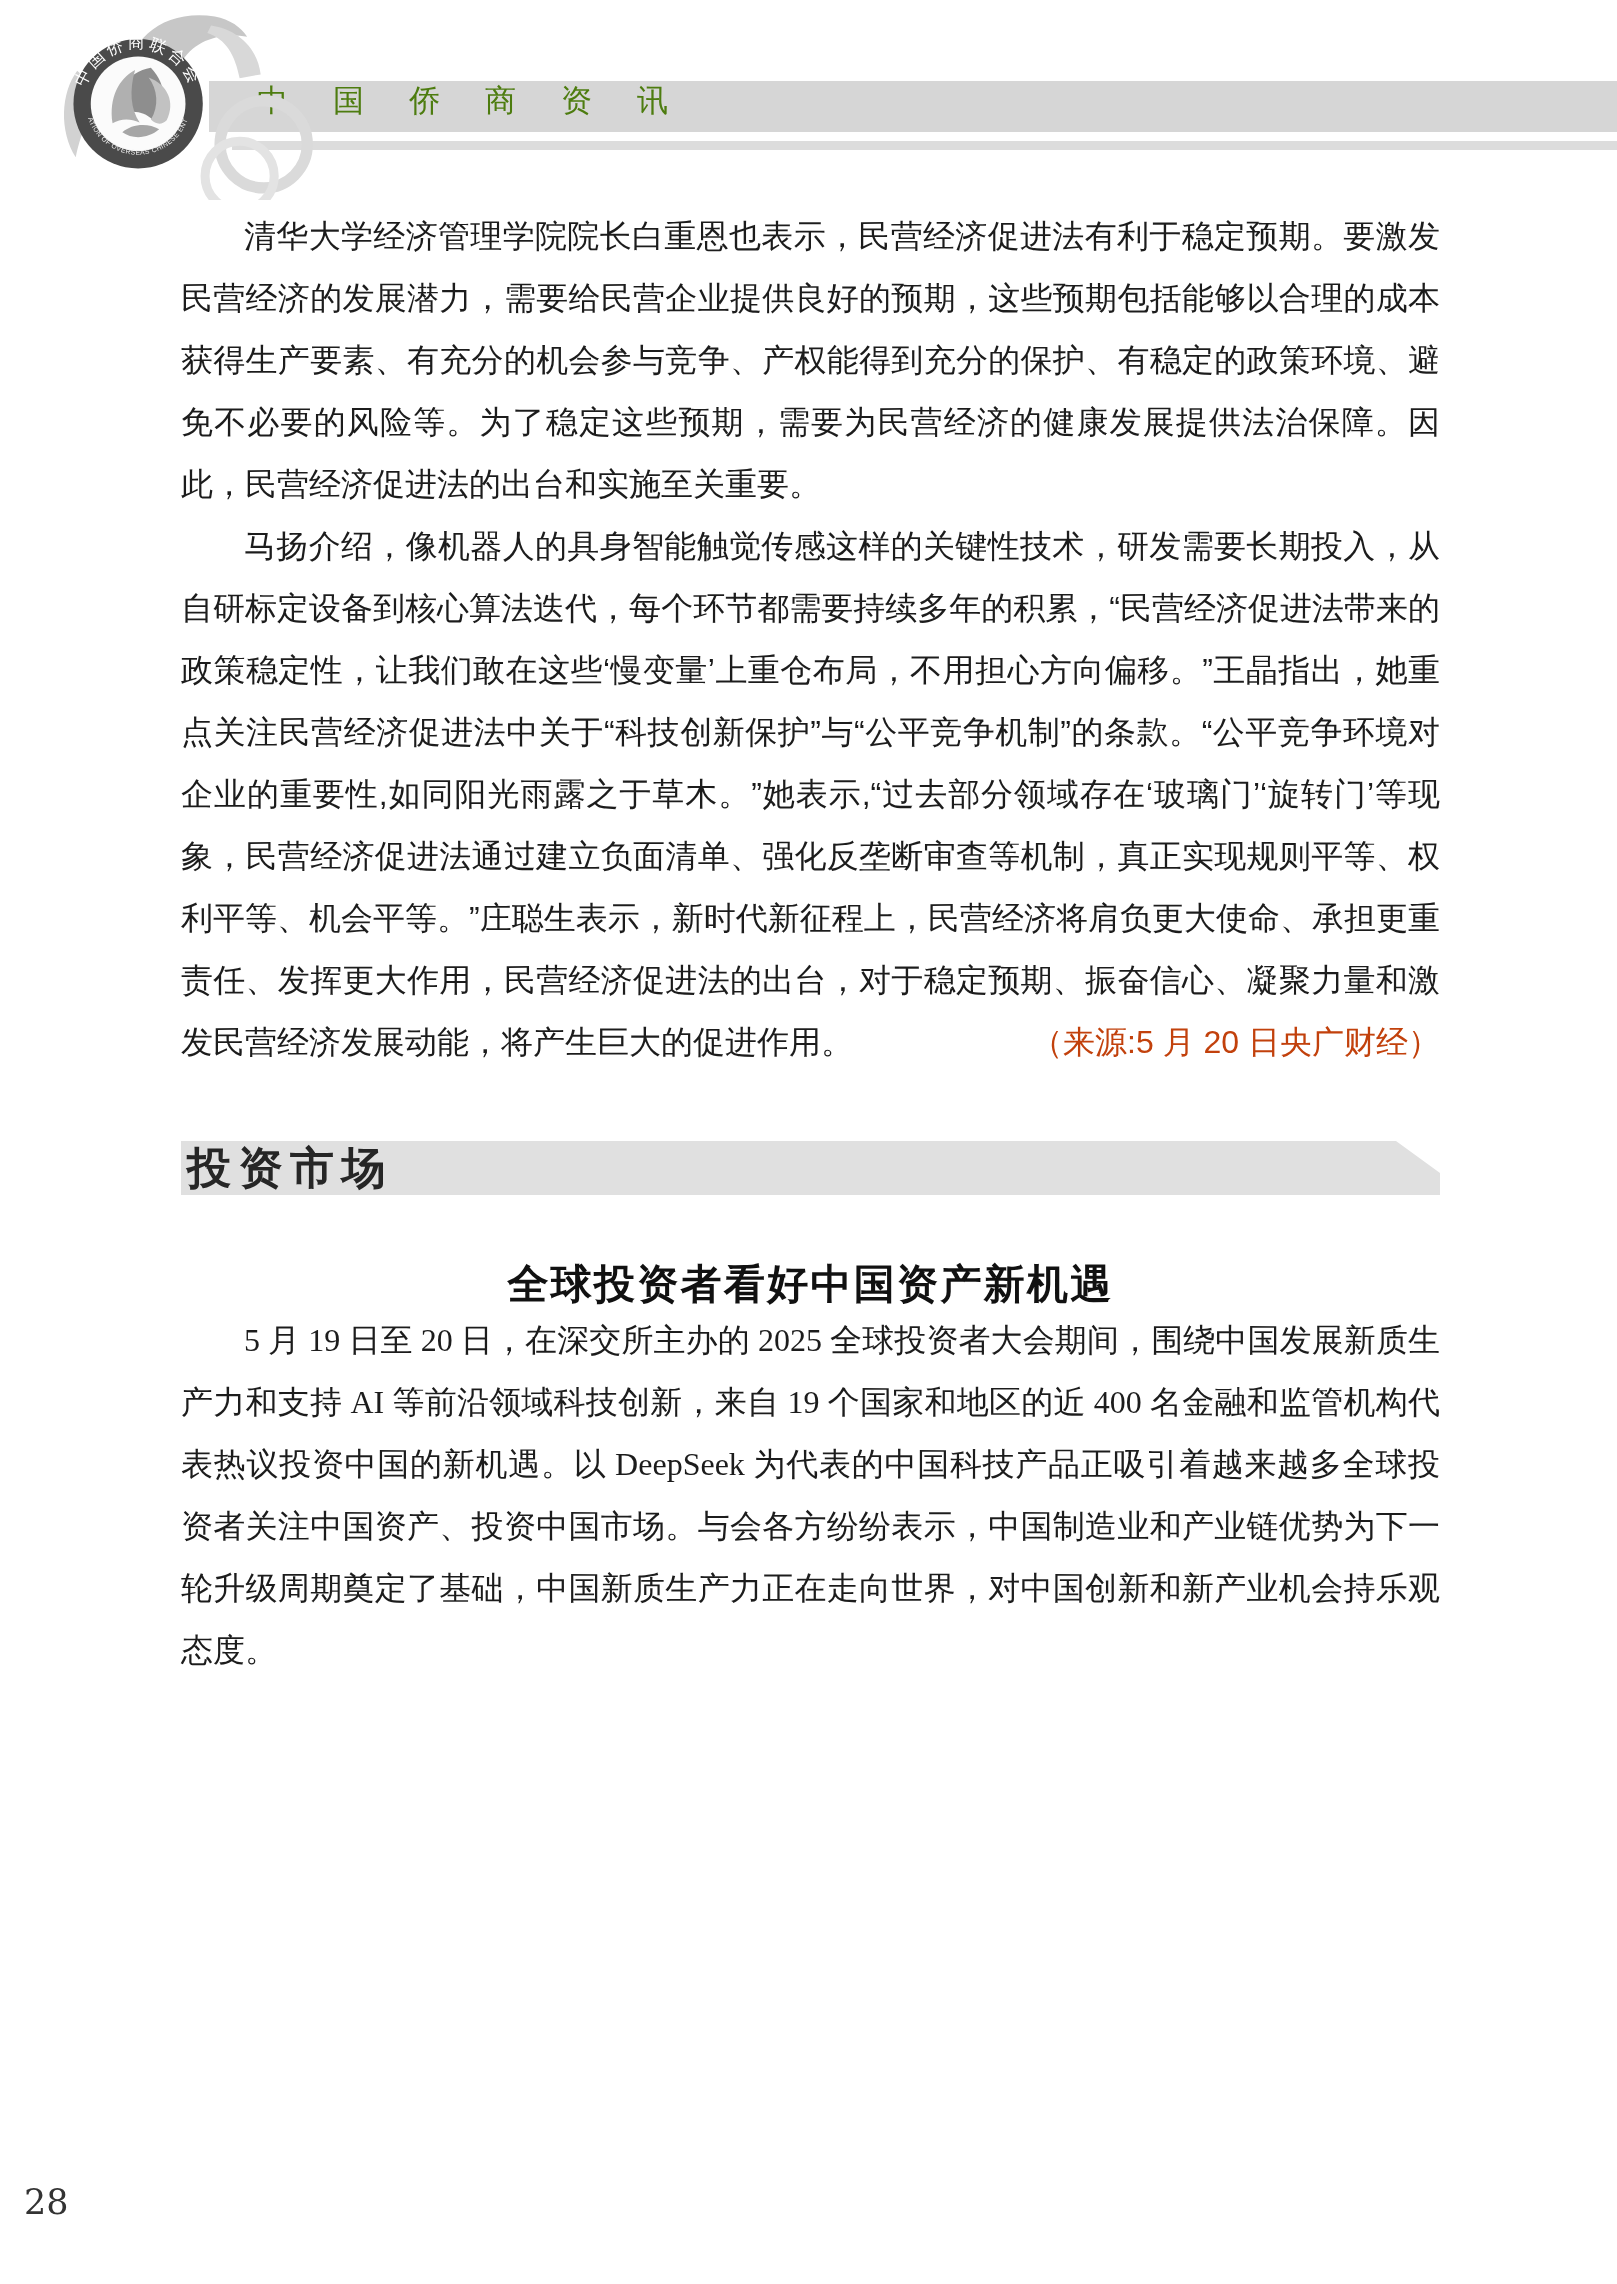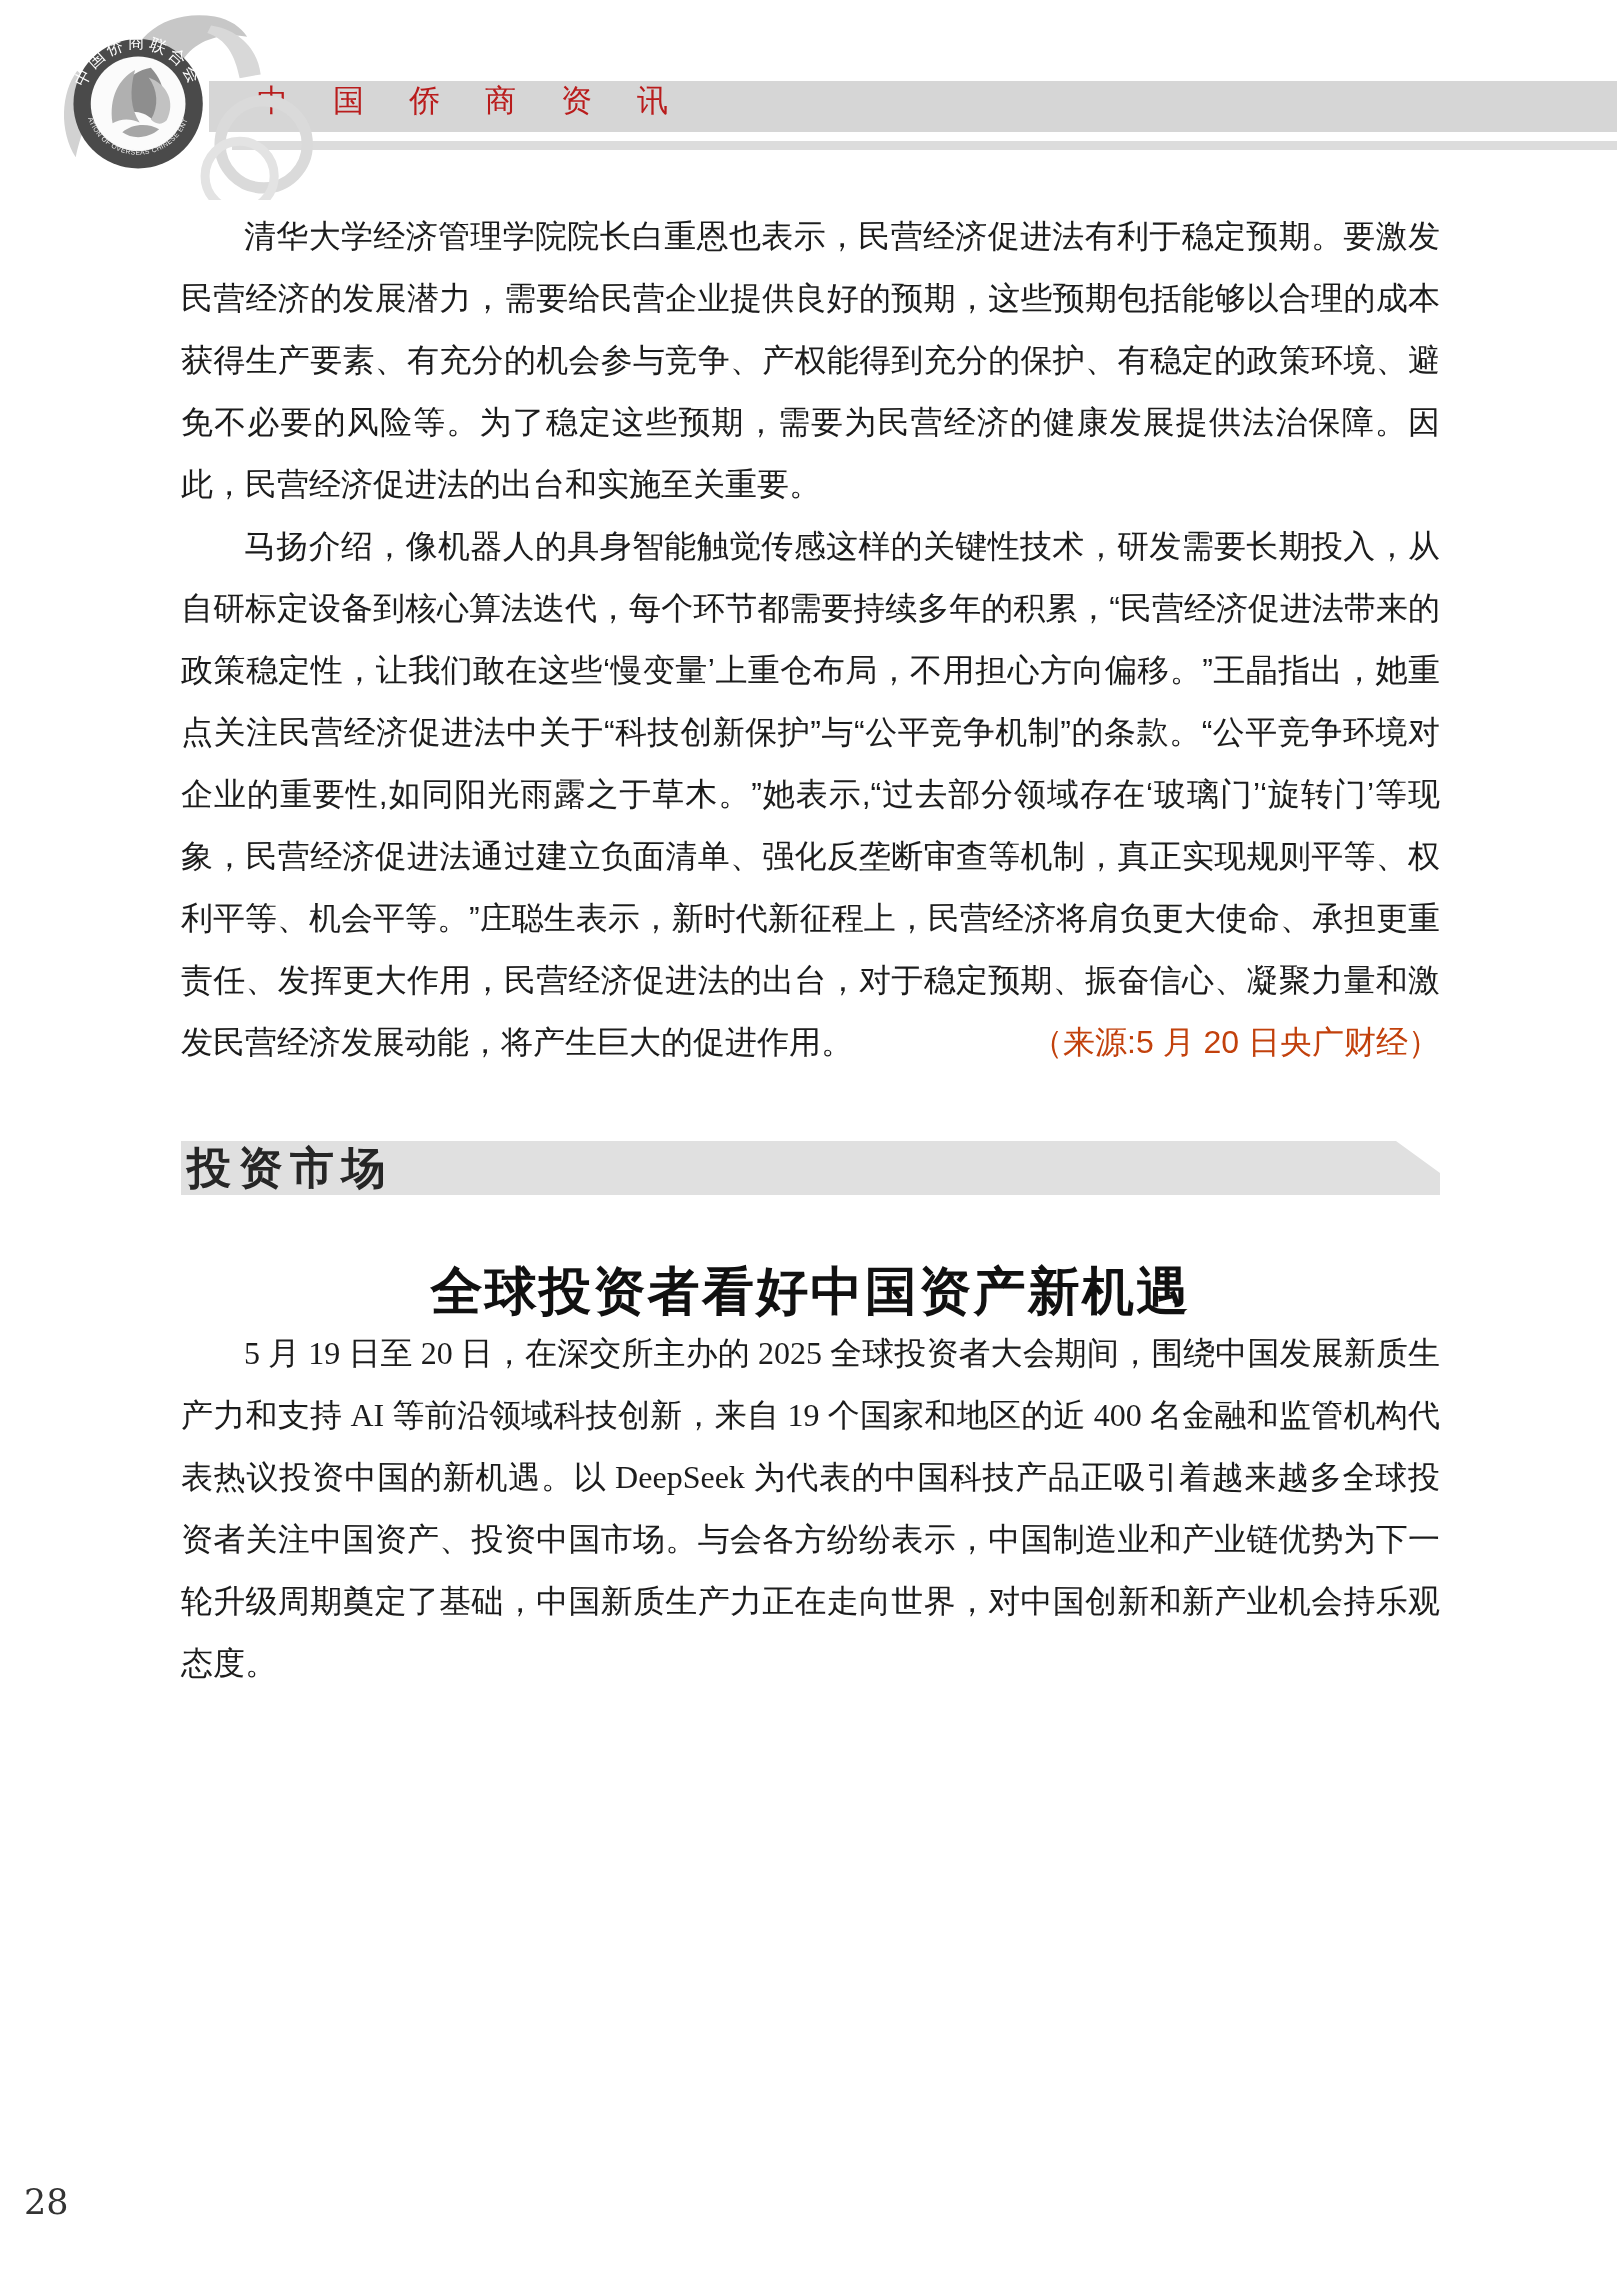--- a/index.html
+++ b/index.html
@@ -15,21 +15,21 @@
     position:absolute;left:209px;top:81px;right:0;height:51px;
     background:#d6d6d6;
   }
   .header-band-thin{
     position:absolute;left:232px;top:141px;right:0;height:9px;
     background:#dcdcdc;
   }
   .masthead{
     position:absolute;left:257px;top:81px;height:39px;
     display:flex;align-items:center;
-    font-size:31px;color:#b91c1c;
+    font-size:31px;color:#4d7c0f;
     letter-spacing:45px;
     font-weight:400;
     white-space:nowrap;
   }
   .logo-wrap{
     position:absolute;left:38px;top:3px;width:301px;height:197px;z-index:3;
   }
   
   .content{
     position:absolute;left:181px;right:177px;top:205px;
@@ -62,21 +62,21 @@
     font-size:44px;
     letter-spacing:7.5px;
     color:#262626;
     padding-left:6px;
     line-height:1;
   }
   
   .article-title{
     margin:65px 0 0 0;
     text-align:center;
-    font-size:52px;
+    font-size:41px;
     font-weight:bold;
     letter-spacing:2.3px;
     color:#111;
     line-height:1.2;
   }
   .article2-first{margin-top:53px;font-family:Liberation Serif, serif;}
   
   .page-number{
     position:absolute;left:0;right:0;top:2182px;
     text-align:left;

